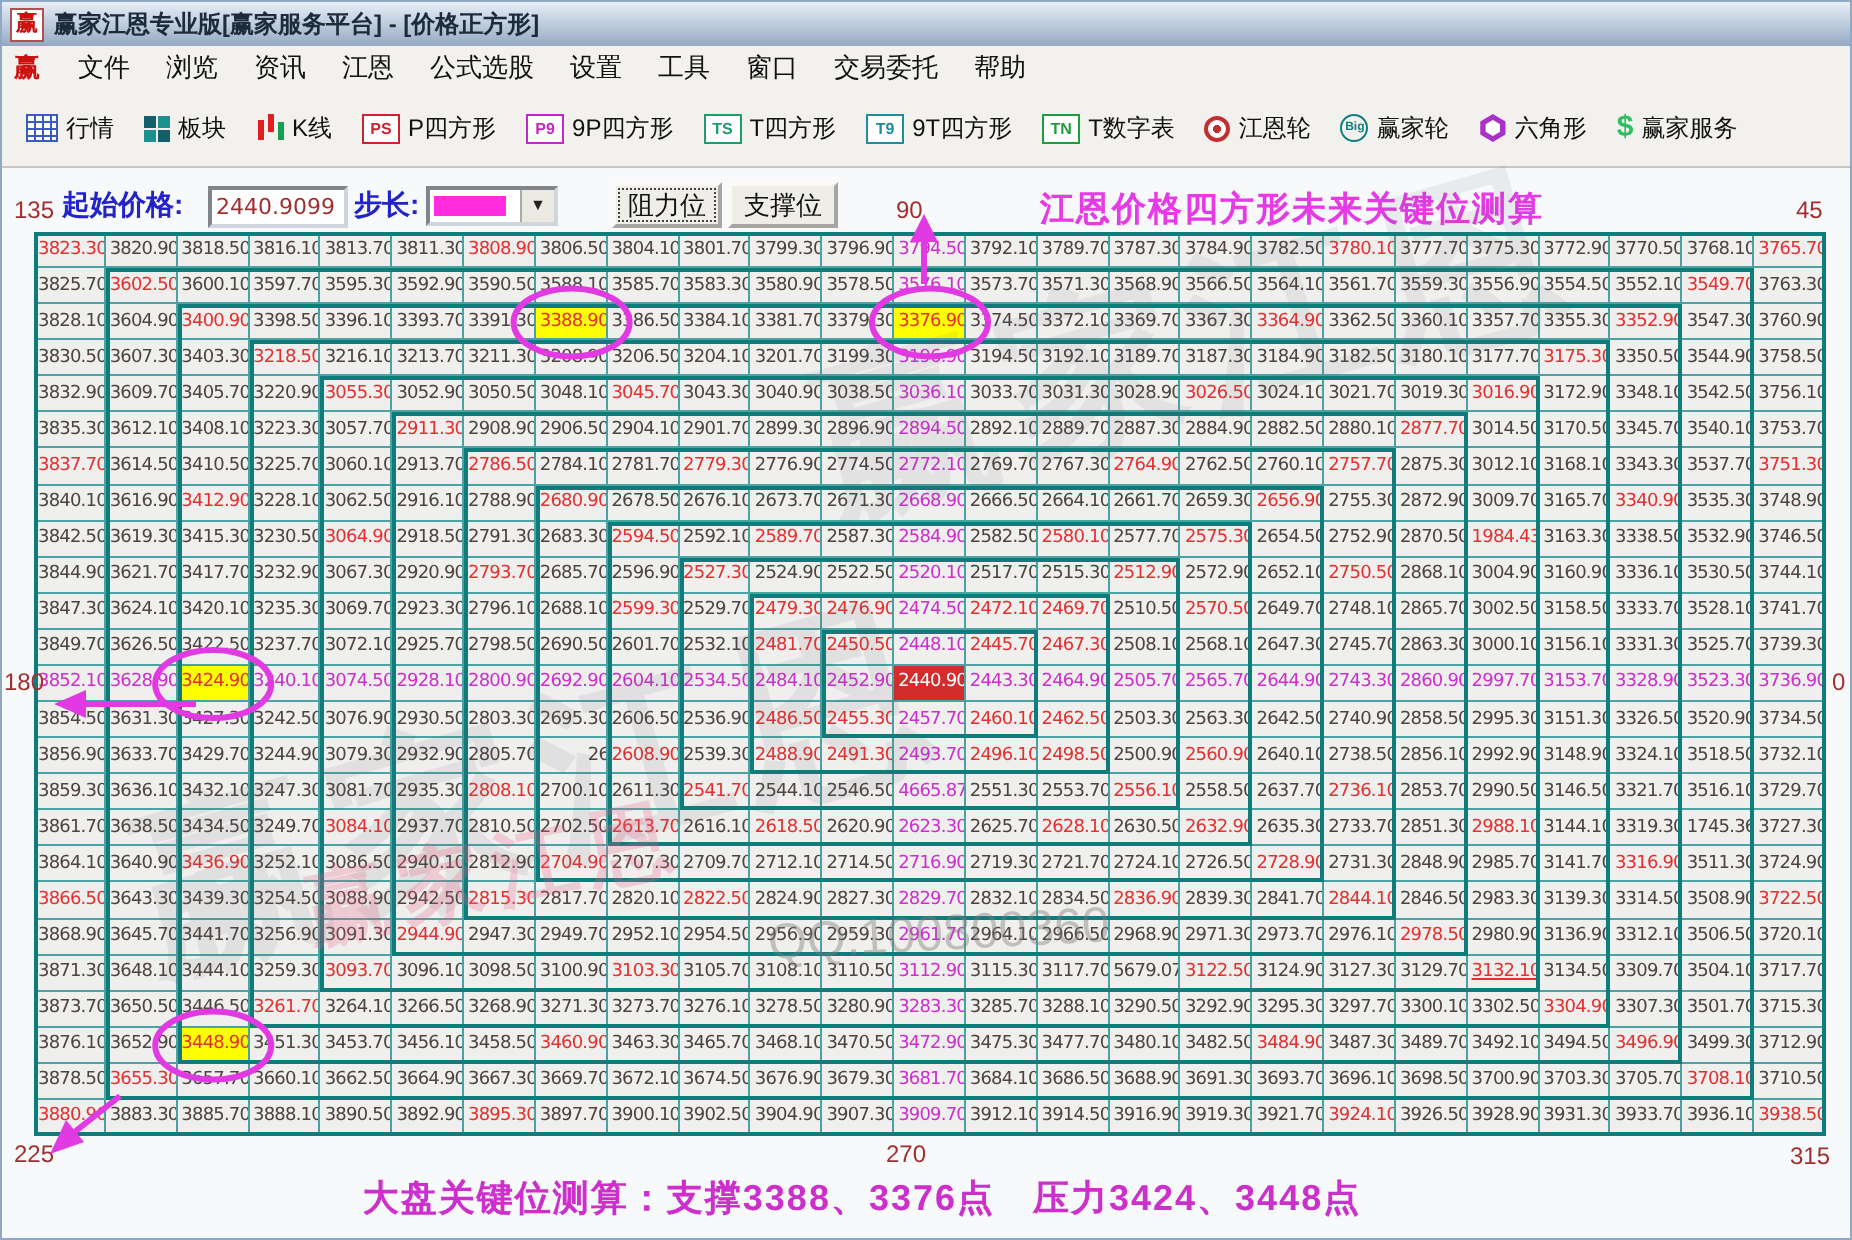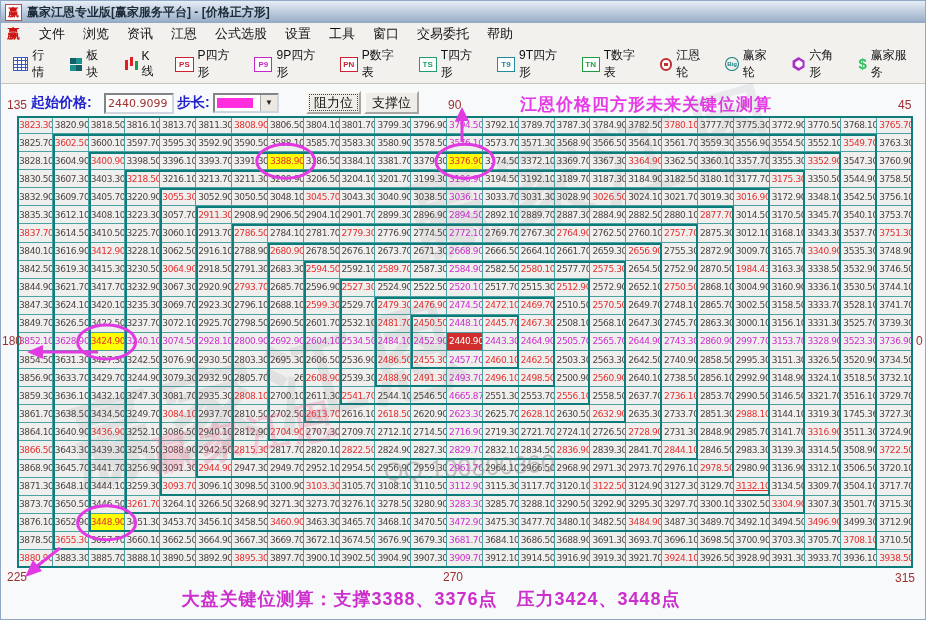--- a/index.html
+++ b/index.html
@@ -138,24 +138,20 @@
       </span>
       <span>K线</span>
     </div>
     <div class="tool-item">
       <span class="badge" style="color: rgb(204, 34, 51); border-color: rgb(204, 34, 51);">PS</span>
       <span>P四方形</span>
     </div>
     <div class="tool-item">
       <span class="badge" style="color: rgb(196, 40, 196); border-color: rgb(196, 40, 196);">P9</span>
       <span>9P四方形</span>
-    </div>
-    <div class="tool-item">
-      <span class="badge" style="color: rgb(204, 34, 51); border-color: rgb(204, 34, 51);">PN</span>
-      <span>P数字表</span>
     </div>
     <div class="tool-item">
       <span class="badge" style="color: rgb(31, 157, 109); border-color: rgb(31, 157, 109);">TS</span>
       <span>T四方形</span>
     </div>
     <div class="tool-item">
       <span class="badge" style="color: rgb(31, 141, 157); border-color: rgb(31, 141, 157);">T9</span>
       <span>9T四方形</span>
     </div>
     <div class="tool-item">
@@ -705,21 +701,21 @@
     <div class="cell" style="left: 20%; top: 80%;">3096.10</div>
     <div class="cell" style="left: 24%; top: 80%;">3098.50</div>
     <div class="cell" style="left: 28%; top: 80%;">3100.90</div>
     <div class="cell angle" style="left: 32%; top: 80%;">3103.30</div>
     <div class="cell" style="left: 36%; top: 80%;">3105.70</div>
     <div class="cell" style="left: 40%; top: 80%;">3108.10</div>
     <div class="cell" style="left: 44%; top: 80%;">3110.50</div>
     <div class="cell axis" style="left: 48%; top: 80%;">3112.90</div>
     <div class="cell" style="left: 52%; top: 80%;">3115.30</div>
     <div class="cell" style="left: 56%; top: 80%;">3117.70</div>
-    <div class="cell" style="left: 60%; top: 80%;">3120.10</div>
+    <div class="cell" style="left: 60%; top: 80%;">5679.07</div>
     <div class="cell angle" style="left: 64%; top: 80%;">3122.50</div>
     <div class="cell" style="left: 68%; top: 80%;">3124.90</div>
     <div class="cell" style="left: 72%; top: 80%;">3127.30</div>
     <div class="cell" style="left: 76%; top: 80%;">3129.70</div>
     <div class="cell angle" style="left: 80%; top: 80%; text-decoration: underline;">3132.10</div>
     <div class="cell" style="left: 84%; top: 80%;">3134.50</div>
     <div class="cell" style="left: 88%; top: 80%;">3309.70</div>
     <div class="cell" style="left: 92%; top: 80%;">3504.10</div>
     <div class="cell" style="left: 96%; top: 80%;">3717.70</div>
     <div class="cell" style="left: 0%; top: 84%;">3873.70</div>

